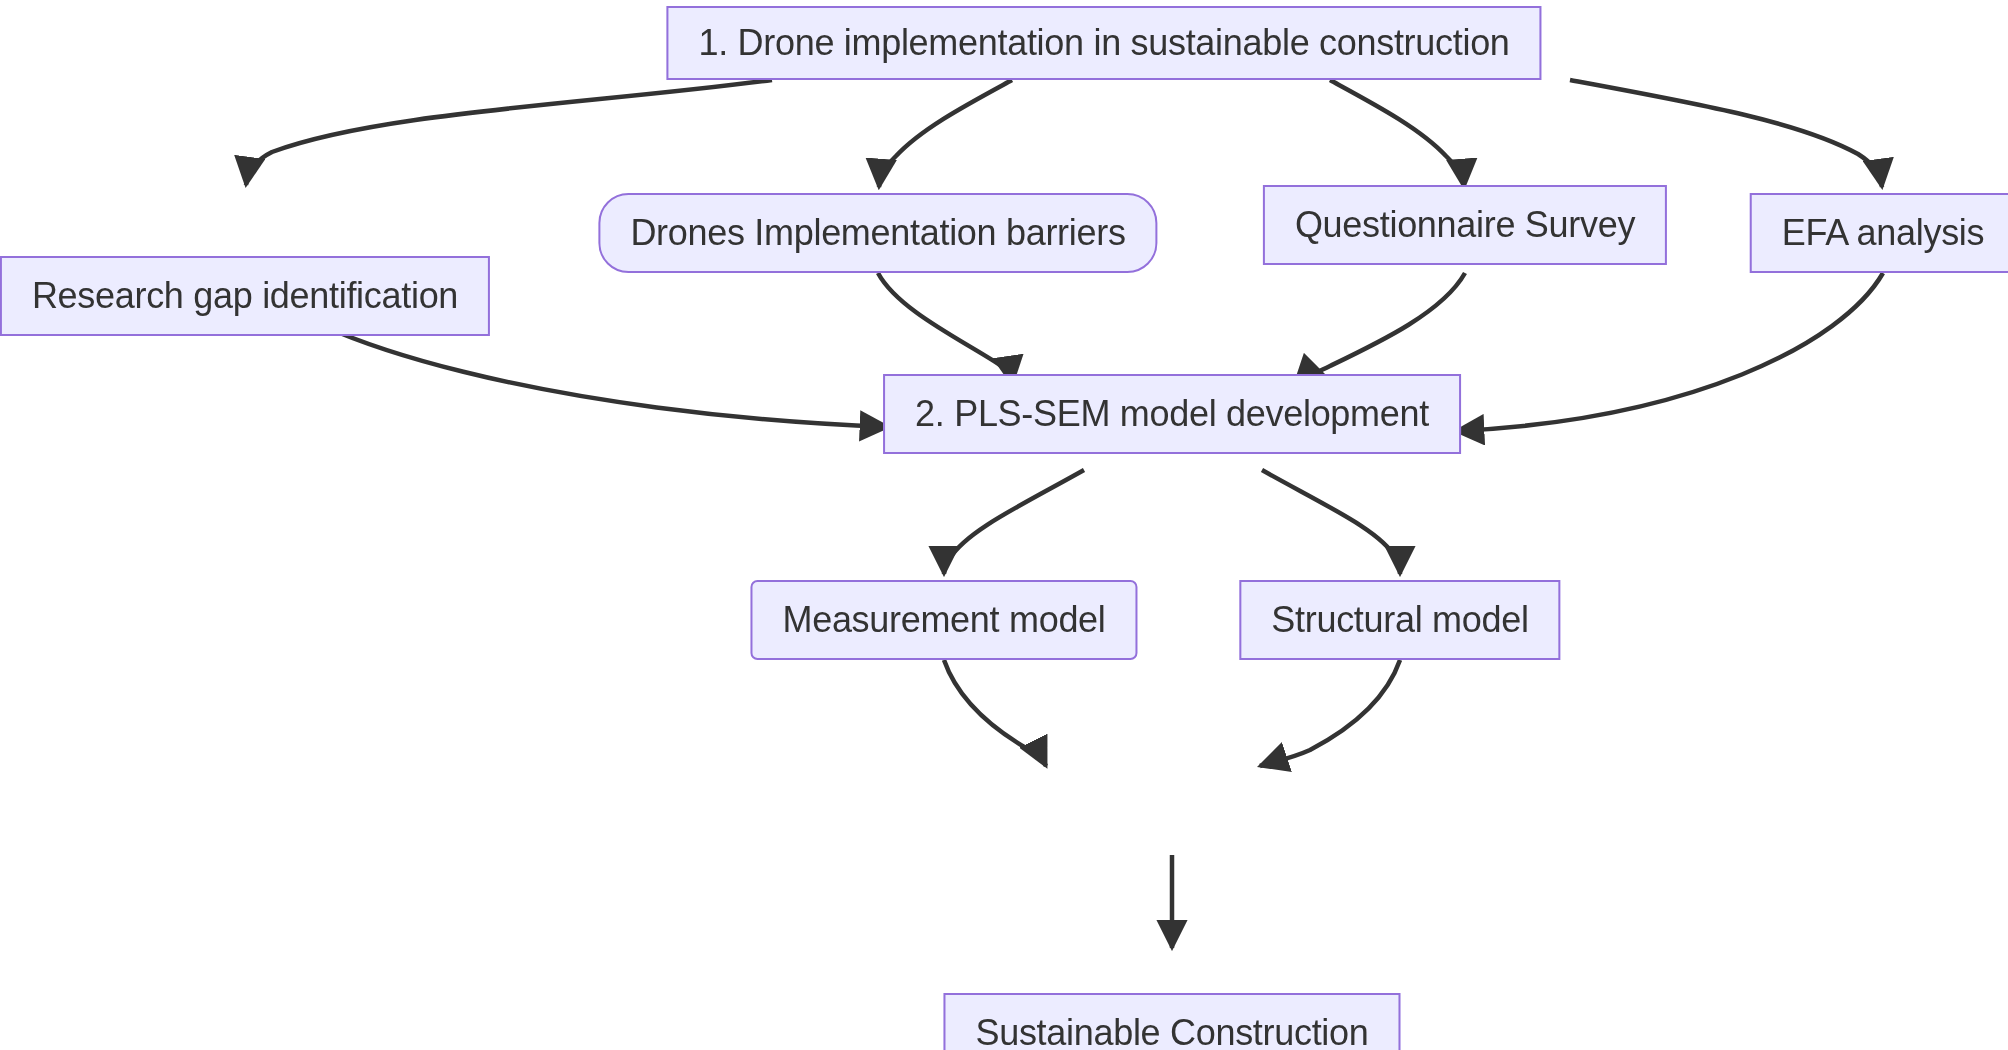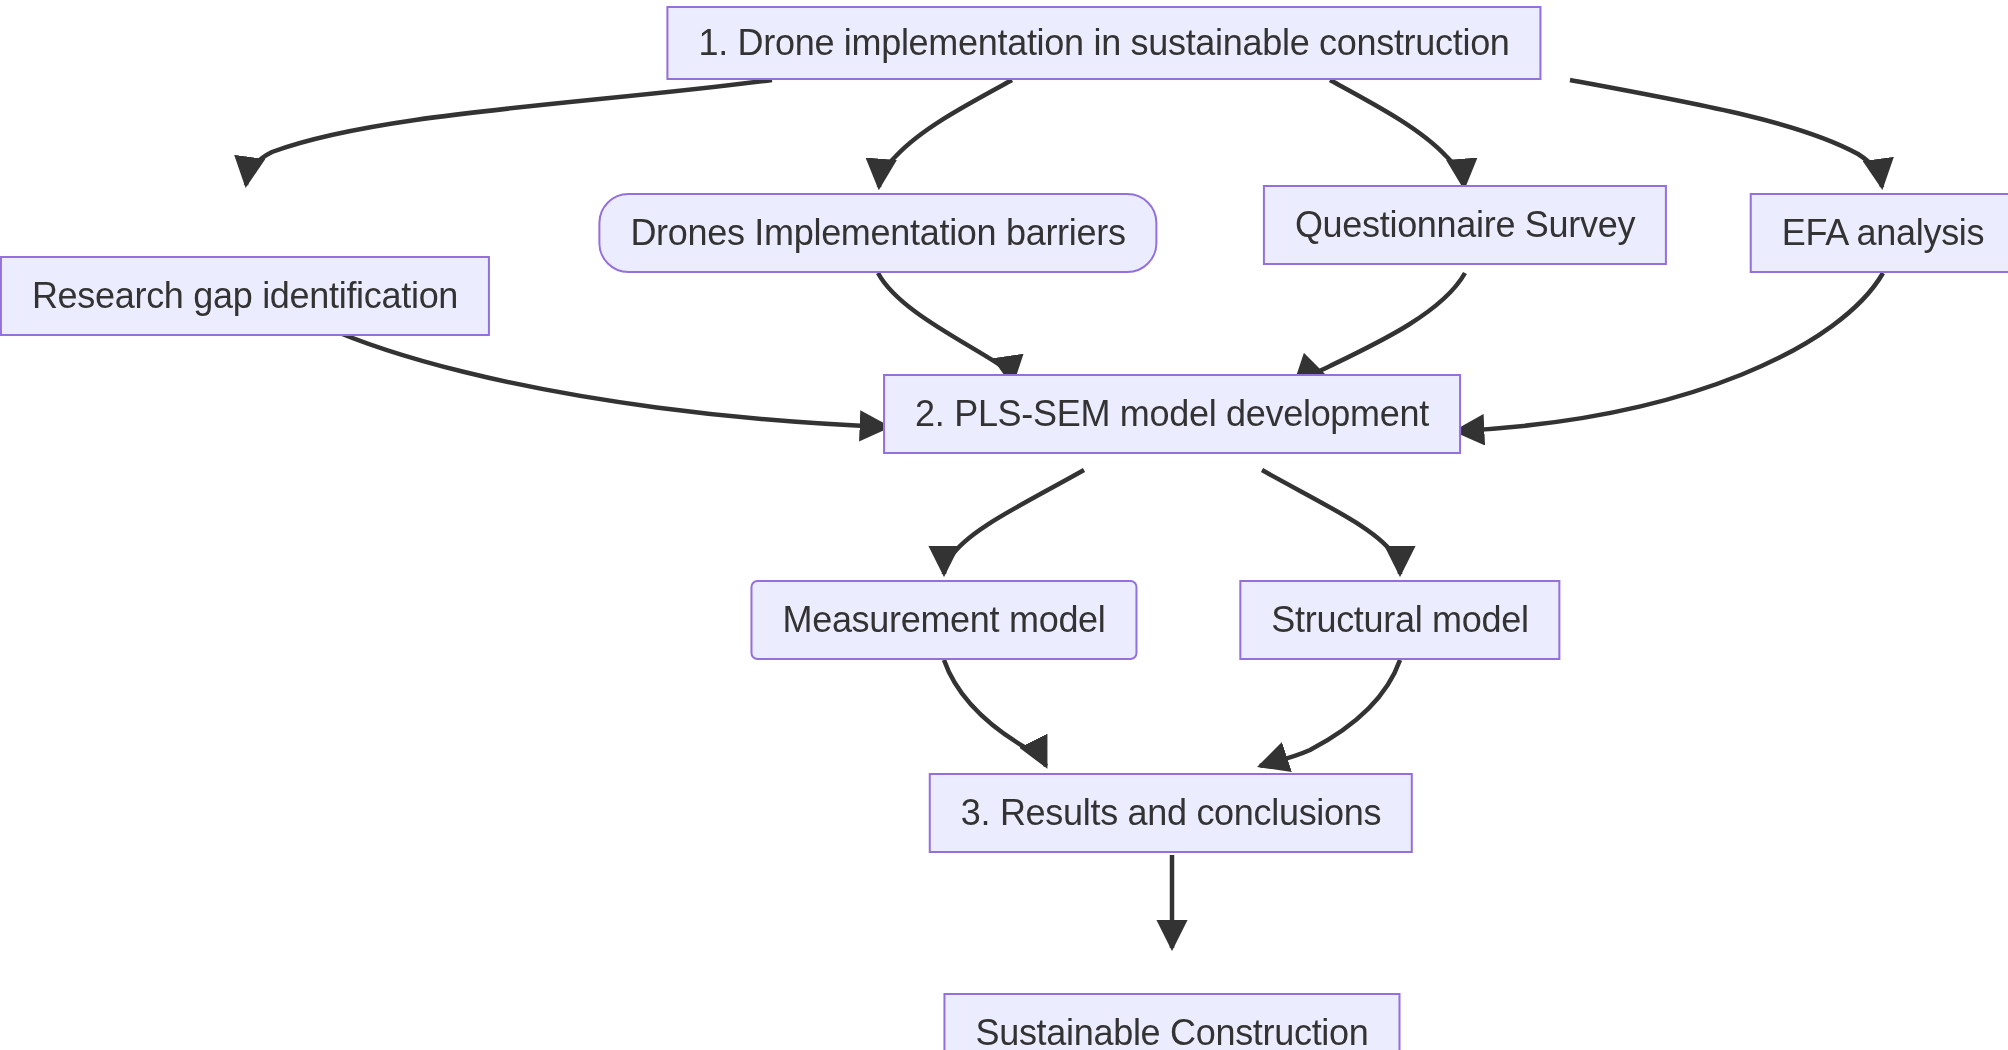--- a/index.html
+++ b/index.html
@@ -103,21 +103,18 @@
   </div>
 
   <div class="node" style="left:944px; top:580px;border-radius:7px;">
     <span>Measurement model</span>
   </div>
 
   <div class="node" style="left:1400px; top:580px;align-items:center;">
     <span>Structural model</span>
   </div>
 
-  <div class="node" style="left:1171px; top:773px;">
-    <span>3. Results and conclusions</span>
-  </div>
 
   <div class="node" style="left:1172px; top:965px;margin-top:28px;">
     <span>Sustainable Construction</span>
   </div>
 
 </div>
 
 </body></html>

